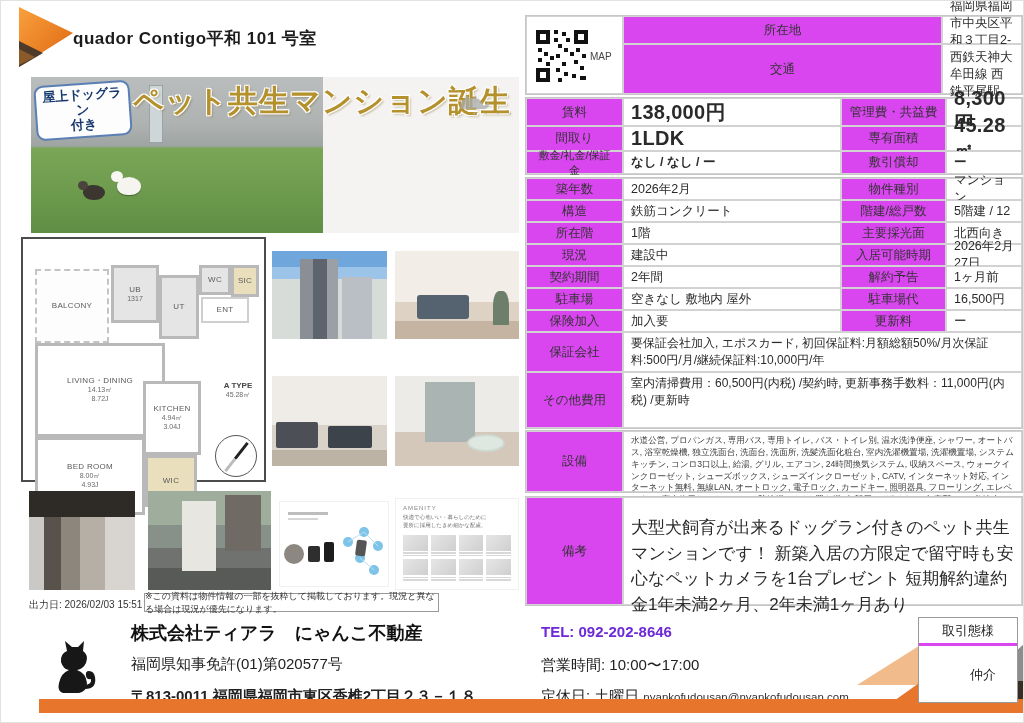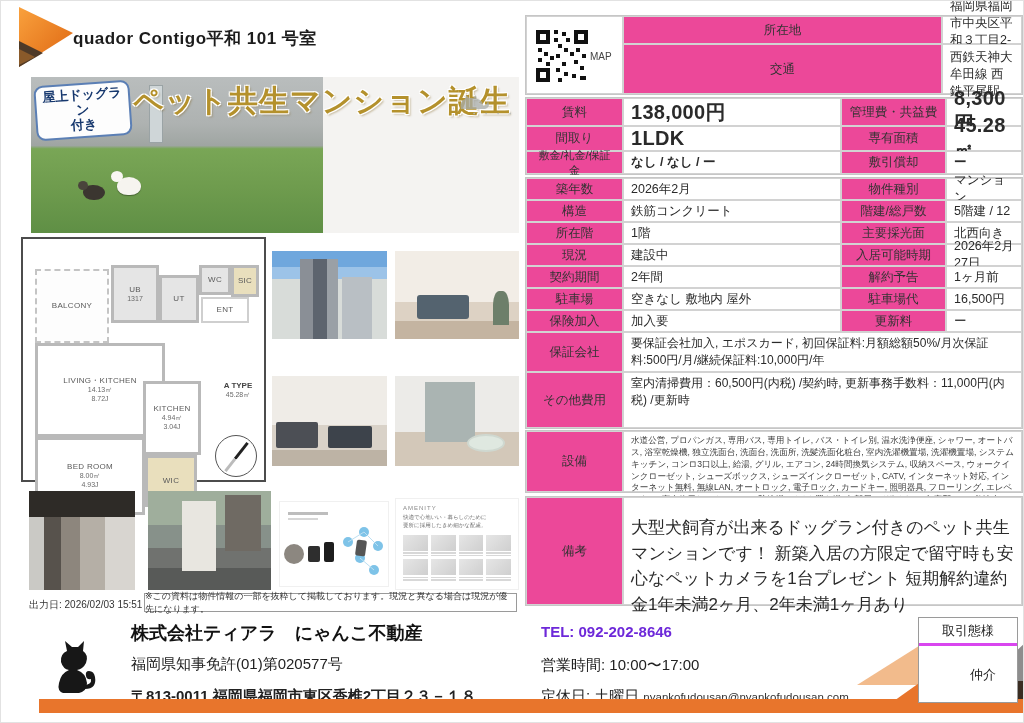--- a/index.html
+++ b/index.html
@@ -29,21 +29,21 @@
   
   #floorplan { position:absolute; left:20px; top:236px; width:245px; height:245px; border:2px solid #4c4c4c; background:#fff; }
   .fp { position:absolute; font-size:8px; color:#555; }
   .fp-room { border:3px solid #b9b9b9; background:#fff; display:flex; flex-direction:column; align-items:center; justify-content:center; text-align:center; line-height:1.25; }
   .fp-teal { background:#e5e5e5; }
   .fp-beige { background:#e9dfbd; }
   .fp-lbl { font-size:8px; color:#5a5a5a; letter-spacing:.3px; }
   .fp-sub { font-size:7px; color:#6a6a6a; }
   #fp-balcony { left:12px; top:30px; width:74px; height:74px; border:2px dashed #c4c4c4; background:#fdfdfd; }
   #fp-ub { left:88px; top:26px; width:48px; height:58px; }
-  #fp-ut { left:136px; top:36px; width:40px; height:48px; }
+  #fp-ut { left:136px; top:36px; width:40px; height:64px; }
   #fp-wc { left:176px; top:26px; width:32px; height:30px; }
   #fp-sic { left:208px; top:26px; width:28px; height:32px; }
   #fp-ent { left:178px; top:58px; width:48px; height:26px; background:#fff; border:2px solid #cfcfcf; }
   #fp-living { left:12px; top:104px; width:130px; height:94px; }
   #fp-kitchen { left:120px; top:142px; width:58px; height:74px; }
   #fp-bed { left:12px; top:198px; width:110px; height:82px; height:78px; }
   #fp-wic { left:122px; top:216px; width:52px; height:52px; }
   #fp-type { left:190px; top:142px; width:50px; text-align:center; font-size:8px; color:#444; font-weight:bold; }
   #fp-type .fp-sub { font-weight:normal; }
   #fp-compass { left:192px; top:196px; width:42px; height:42px; border:1.5px solid #555; border-radius:50%; }
@@ -77,40 +77,40 @@
   #panel-amenity { left:394px; top:497px; width:124px; height:92px; padding:6px 7px; }
   #amenity-title { font-size:6px; letter-spacing:1px; color:#8a8a8a; margin-bottom:2px; }
   .amenity-line { font-size:5.5px; color:#6f6f6f; line-height:1.5; }
   #amenity-grid { display:grid; grid-template-columns:repeat(4,1fr); gap:3px; margin-top:5px; }
   .am-cell .am-img { height:16px; background:linear-gradient(135deg,#e6e6e6,#cfcfcf); margin-bottom:1.5px; }
   .am-cell .am-t { height:1.5px; background:#d8d8d8; margin-top:1px; }
 
   
   .tbl { position:absolute; left:524px; width:498px; border:1px solid #c6c6c6; background:#fff; }
   .cell { border:1px solid #d2d2d2; display:flex; align-items:center; font-size:12.5px; color:#2a2a2a; padding:2px 7px; }
-  .lbl { background:#ec4899; justify-content:center; text-align:center; color:#333; }
+  .lbl { background:#d946ef; justify-content:center; text-align:center; color:#333; }
   .val { background:#fff; }
   .big { font-size:20px; font-weight:bold; letter-spacing:.3px; }
   .semibold { font-weight:bold; }
   #tbl-top { top:14px; display:grid; grid-template-columns:97px 319px 80px; grid-template-rows:28px 50px; }
   #tbl-top .qr-cell { grid-row:1/3; justify-content:flex-start; padding-top:3px; }
   #tbl-top .acc { align-items:flex-start; padding-top:4px; }
   .qr-map-label { font-size:10px; color:#444; margin-top:1px; }
   #tbl-price { top:96px; display:grid; grid-template-columns:97px 218px 105px 76px; grid-template-rows:28px 25px 23px; }
   #tbl-detail { top:176px; display:grid; grid-template-columns:97px 218px 105px 76px; grid-template-rows:repeat(7,22px) 40px 56px; }
   .span3 { grid-column:2/5; }
   #tbl-equip { top:429px; display:grid; grid-template-columns:97px 399px; grid-template-rows:61px; }
   #tbl-equip .val { font-size:8.6px; line-height:1.38; color:#3a3a3a; align-items:flex-start; padding-top:3px; }
   #tbl-notes { top:495px; display:grid; grid-template-columns:97px 399px; grid-template-rows:108px; }
   #tbl-notes .val { font-size:17px; line-height:1.5; align-items:flex-start; padding-top:17px; }
   .val-multiline { line-height:1.45; font-size:12px; align-items:flex-start; padding-top:2px; }
 
   
   #output-date { position:absolute; left:28px; top:597px; font-size:10px; color:#333; }
-  #disclaimer { position:absolute; left:143px; top:592px; width:373px; height:19px; border:1px solid #9a9a9a; font-size:9px; color:#333; display:flex; align-items:center; justify-content:center; }
+  #disclaimer { position:absolute; left:143px; top:592px; width:295px; height:19px; border:1px solid #9a9a9a; font-size:9px; color:#333; display:flex; align-items:center; justify-content:center; }
   #cat-logo { position:absolute; left:52px; top:636px; }
   #company-name { position:absolute; left:130px; top:620px; font-size:18px; font-weight:bold; color:#111; }
   #company-license { position:absolute; left:130px; top:654px; font-size:15px; color:#222; }
   #company-address { position:absolute; left:130px; top:686px; font-size:15px; color:#222;font-weight:bold; }
   #contact-tel { position:absolute; left:540px; top:622px; font-size:15px; font-weight:bold; color:#6d28d9; }
   #contact-hours { position:absolute; left:540px; top:655px; font-size:15px; color:#222; }
   #contact-closed { position:absolute; left:540px; top:686px; font-size:15px; color:#222; }
   #contact-email { font-size:11.5px; color:#333; margin-left:4px; }
   #deco-triangles { position:absolute; left:856px; top:598px; width:168px; height:104px; }
   #deal-box { position:absolute; left:917px; top:616px; width:100px; height:86px; background:#fff; border:1px solid #9a9a9a; z-index:5; }
@@ -171,21 +171,21 @@
     <div class="fp fp-room fp-teal" id="fp-wc">
       <div class="fp-lbl">WC</div>
     </div>
     <div class="fp fp-room fp-beige" id="fp-sic">
       <div class="fp-lbl">SIC</div>
     </div>
     <div class="fp fp-room" id="fp-ent">
       <div class="fp-lbl">ENT</div>
     </div>
     <div class="fp fp-room" id="fp-living">
-      <div class="fp-lbl">LIVING・KITCHEN</div>
+      <div class="fp-lbl">LIVING・DINING</div>
       <div class="fp-sub">14.13㎡</div>
       <div class="fp-sub">8.72J</div>
     </div>
     <div class="fp fp-room" id="fp-kitchen">
       <div class="fp-lbl">KITCHEN</div>
       <div class="fp-sub">4.94㎡</div>
       <div class="fp-sub">3.04J</div>
     </div>
     <div class="fp fp-room" id="fp-bed">
       <div class="fp-lbl">BED ROOM</div>

